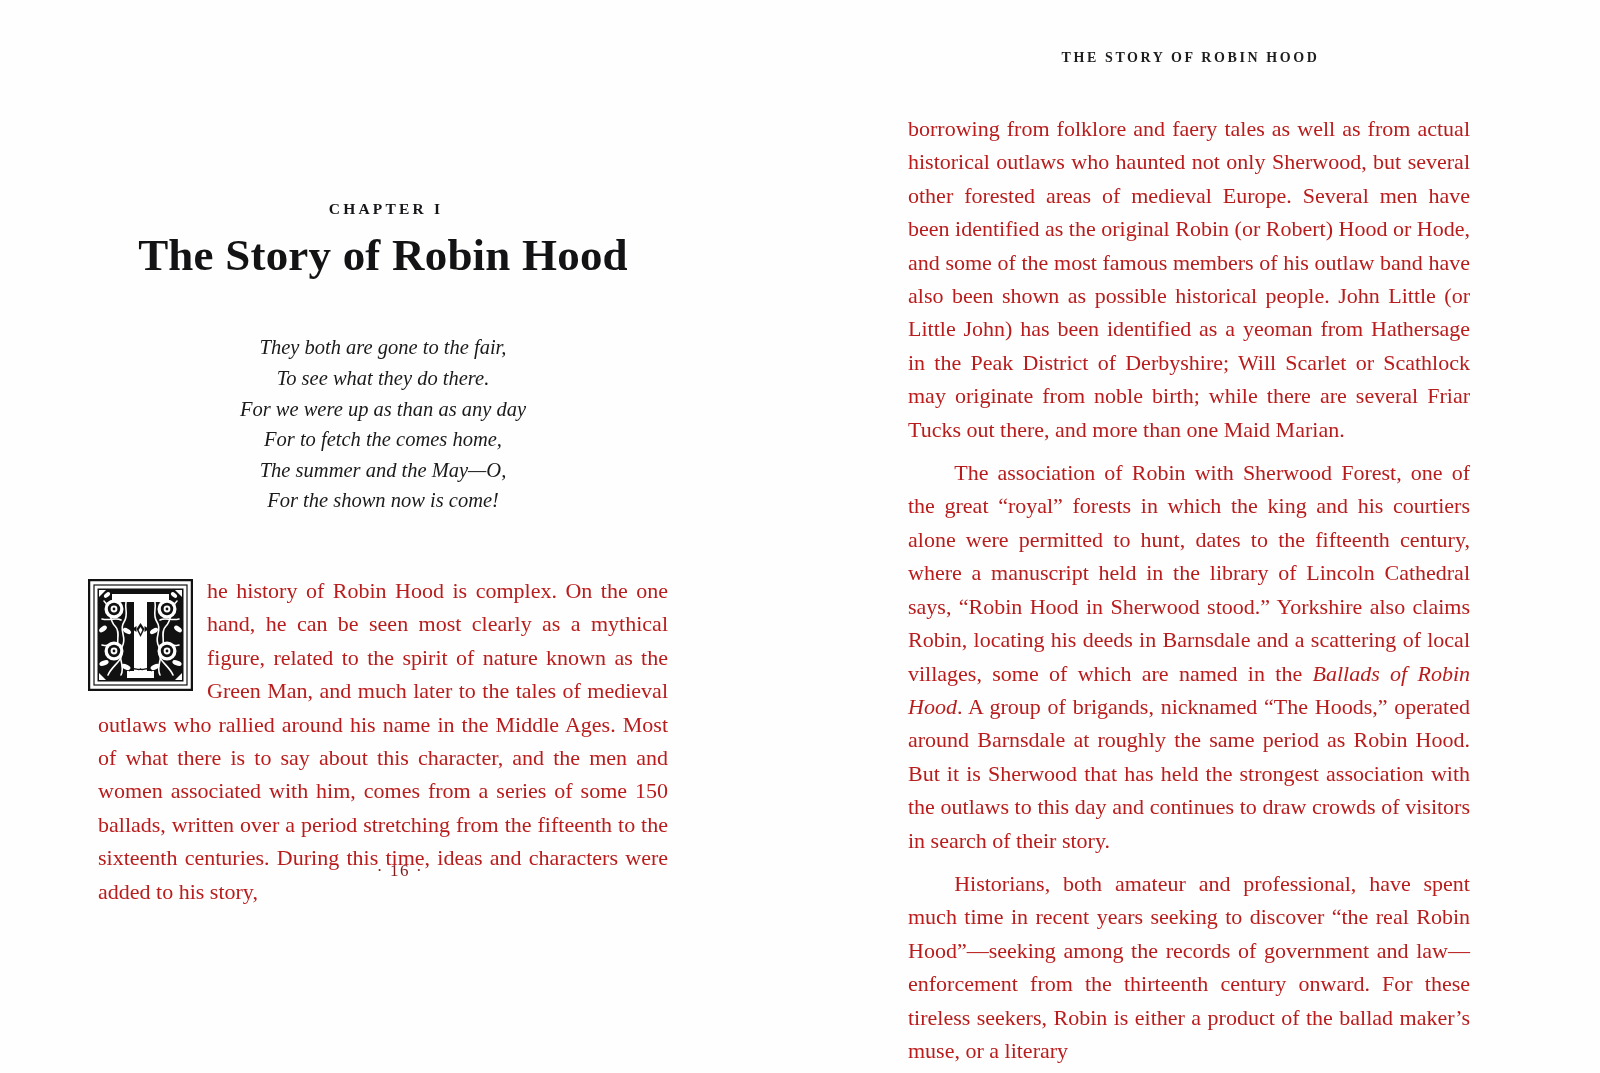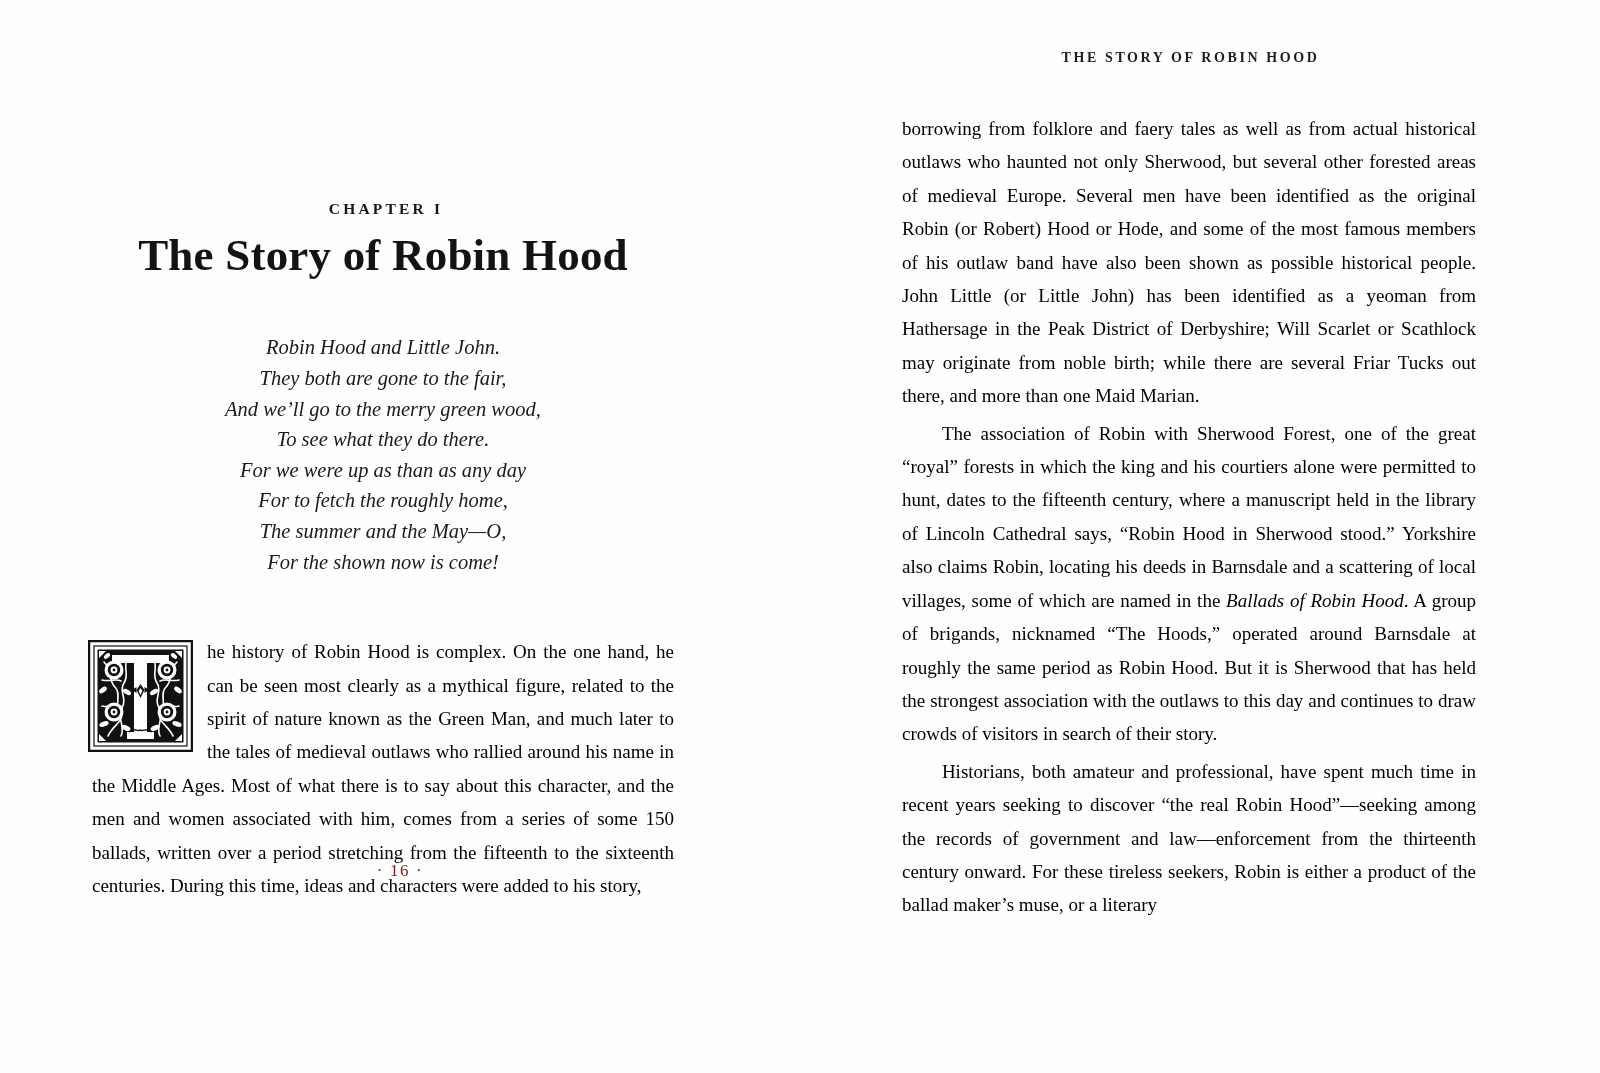--- a/index.html
+++ b/index.html
@@ -90,26 +90,26 @@
     margin: 5px 14px 0 0;
     position: relative;
   }
   .dropcap svg {
     display: block;
     width: 105px;
     height: 112px;
   }
 
   p.body {
-    margin: 4px;
-    font-size: 19px;
+    margin: 10px;
+    font-size: 22px;
     line-height: 33.4px;
     text-align: justify;
     text-justify: inter-word;
-    color: #000000;
+    color: #b91c1c;
     hyphens: manual;
   }
   p.body + p.body {
     text-indent: 2.1em;
   }
 
   
   .right-content {
     position: absolute;
     left: 98px;
@@ -153,26 +153,24 @@
 <div class="spread">
 
   <div class="page page-left">
     <div class="left-content">
 
       <div class="chapter-label">CHAPTER I</div>
 
       <h1 class="chapter-title">The Story of Robin Hood</h1>
 
       <div class="poem">
-        <span class="poem-line">Robin Hood and Little John.</span>
         <span class="poem-line">They both are gone to the fair,</span>
-        <span class="poem-line">And we’ll go to the merry green wood,</span>
         <span class="poem-line">To see what they do there.</span>
         <span class="poem-line">For we were up as than as any day</span>
-        <span class="poem-line">For to fetch the roughly home,</span>
+        <span class="poem-line">For to fetch the comes home,</span>
         <span class="poem-line">The summer and the May—O,</span>
         <span class="poem-line">For the shown now is come!</span>
       </div>
 
       <div class="body-block">
         <span class="dropcap">
           <svg viewBox="0 0 105 112" xmlns="http://www.w3.org/2000/svg" aria-hidden="true">
 
             <rect x="1" y="1" width="103" height="110" fill="#ffffff" stroke="#111" stroke-width="2.5"></rect>
             <rect x="6" y="6" width="93" height="100" fill="#ffffff" stroke="#111" stroke-width="1.2"></rect>

